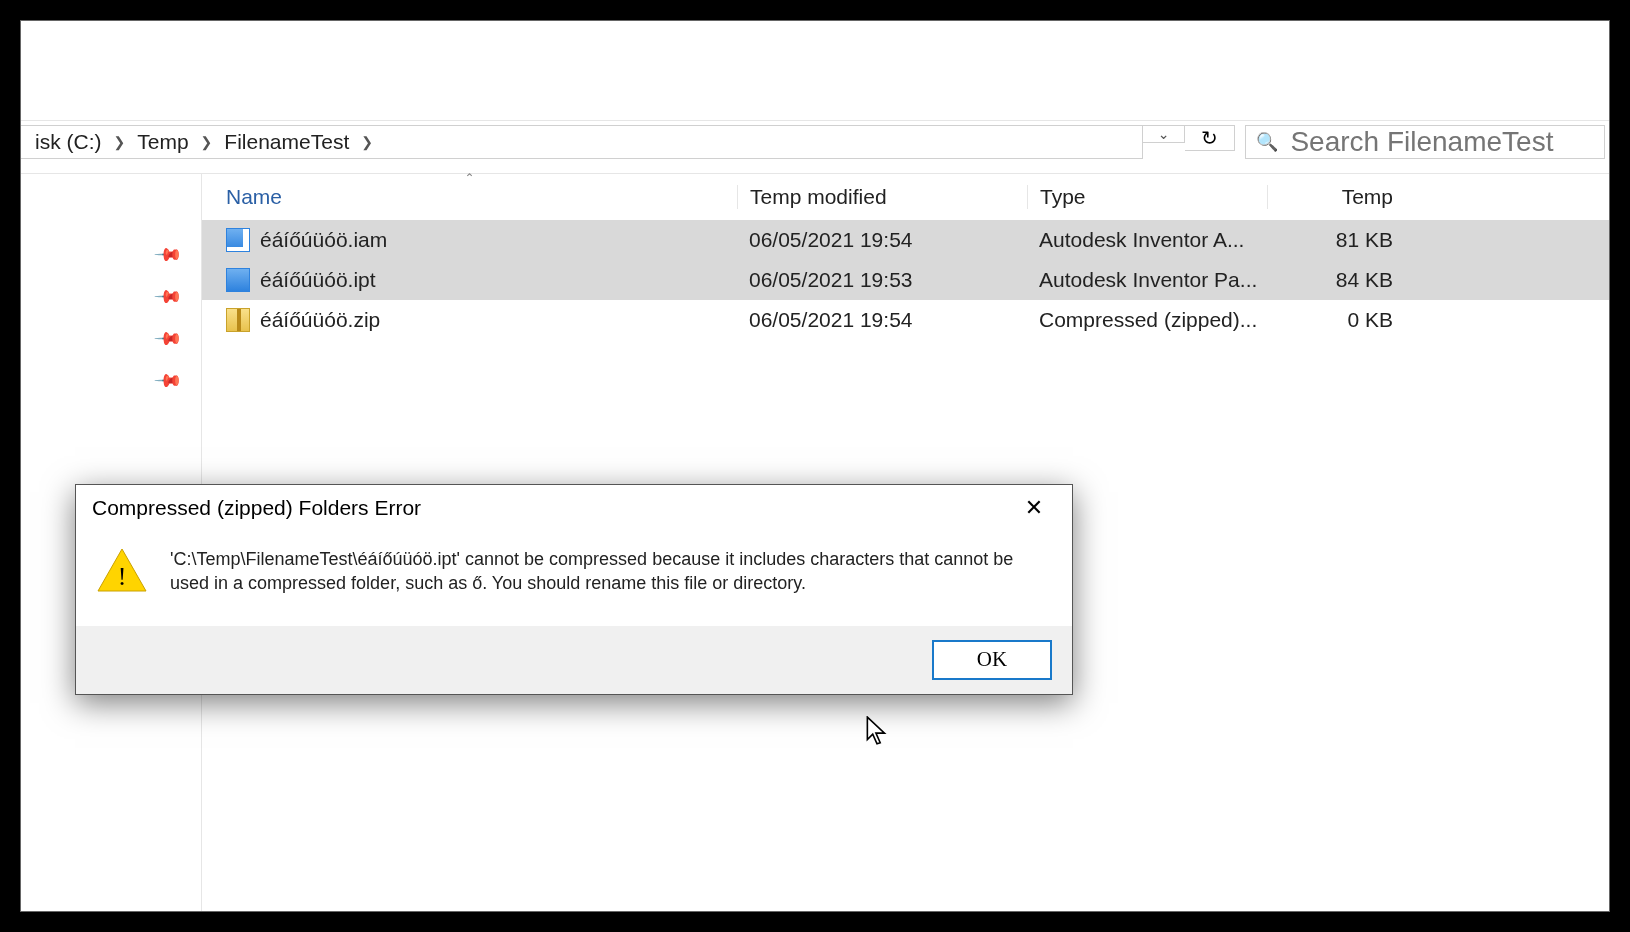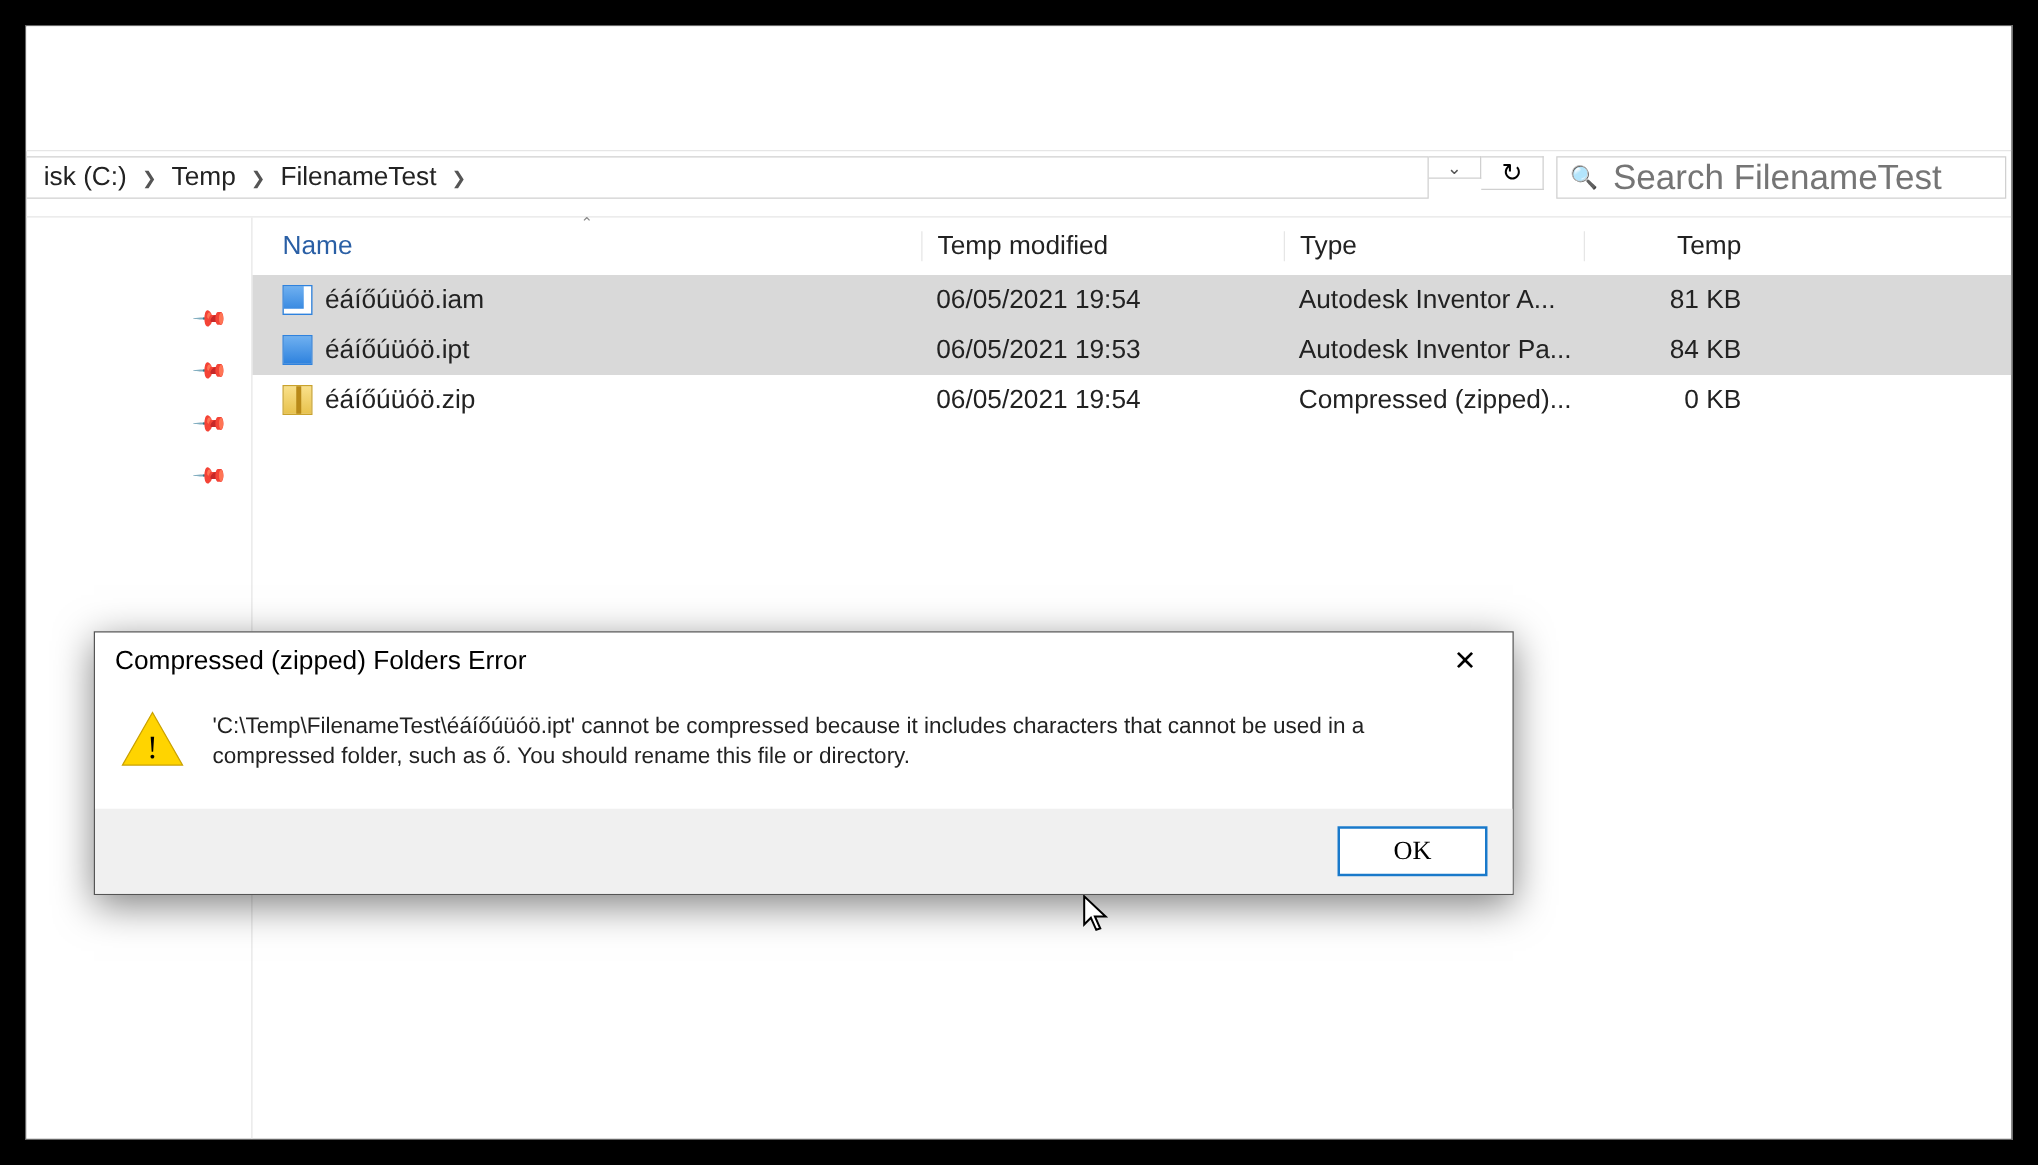--- a/index.html
+++ b/index.html
@@ -137,22 +137,22 @@
   .cell-size { width: 150px; padding-right: 24px; text-align: right;}
   .file-icon { width: 24px; height: 24px; display:inline-block;}
   .iam-icon  { background: linear-gradient(#6fb0f0,#2e82de); border:1px solid #2e82de; box-shadow: inset -6px -4px 0 #fff; }
   .ipt-icon  { background: linear-gradient(#6fb0f0,#2e82de); border:1px solid #2e82de; }
   .zip-icon  { background: linear-gradient(#f9e08a,#e8c24d); border:1px solid #c9a22b; position:relative;}
   .zip-icon::after { content:""; position:absolute; left:45%; top:0; bottom:0; width:4px; background:#b88918;}
   
   .dialog {
     position: absolute;
     left: 75px;
-    top: 505px;
-    width: 1136px;
+    top: 484px;
+    width: 998px;
     background: #fff;
     border: 1px solid #555;
     box-shadow: 0 8px 30px rgba(0,0,0,0.5);
   }
   .dialog-title-row {
     display: flex;
     align-items: center;
     justify-content: space-between;
     padding: 10px 18px 10px 16px;
     font-size: 21px;

